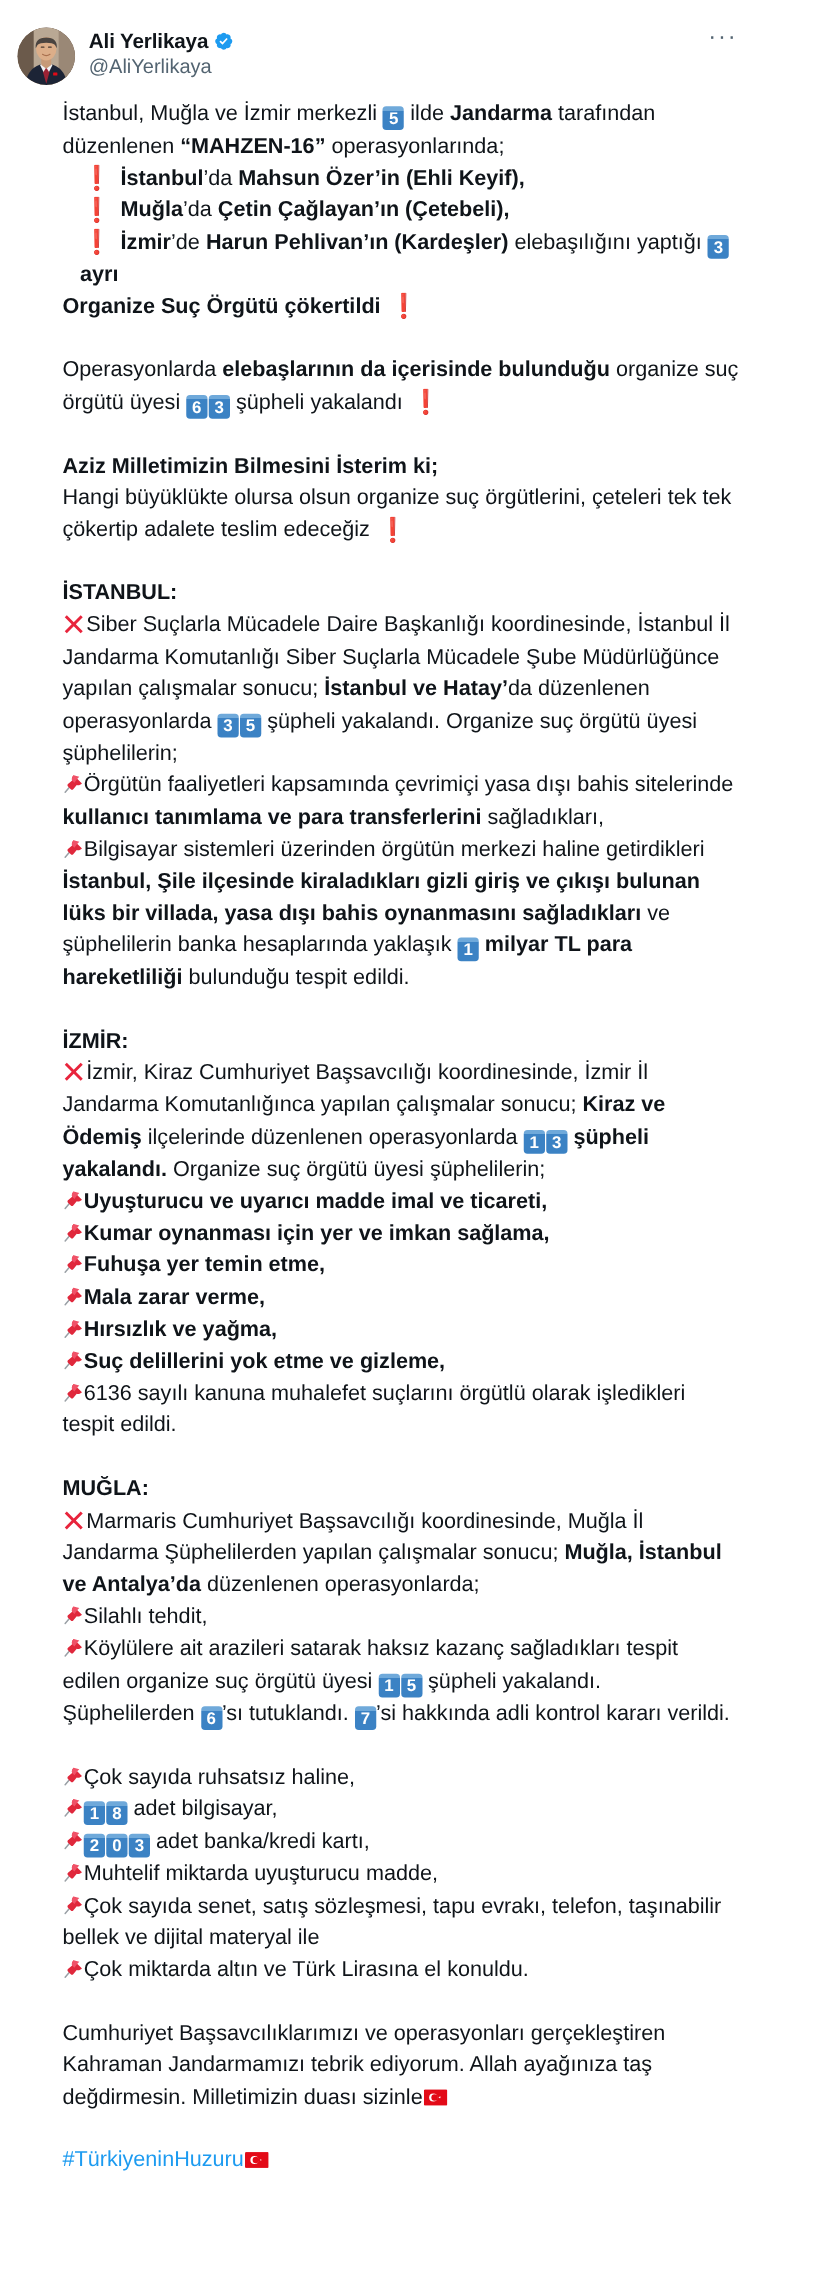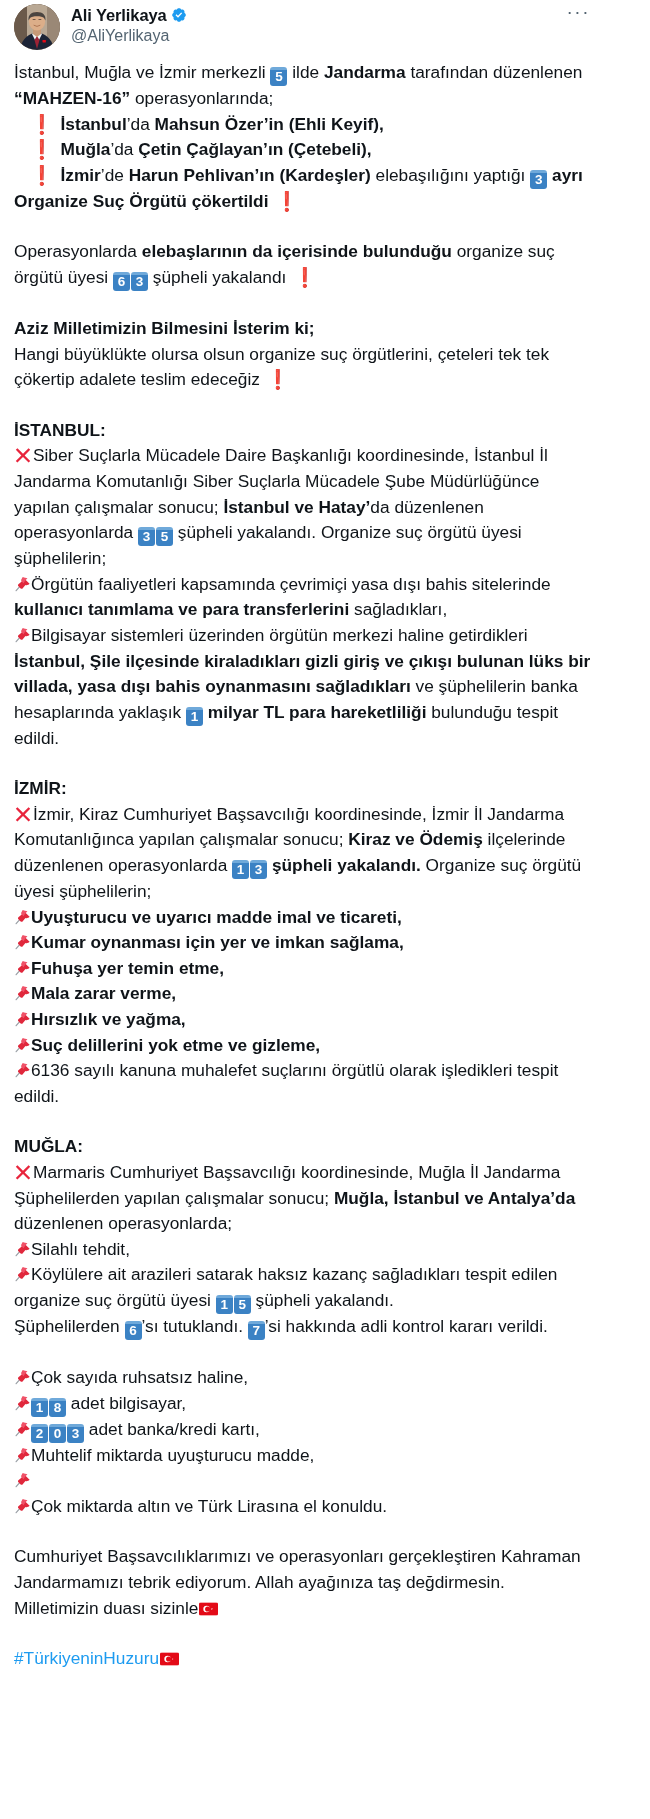--- a/index.html
+++ b/index.html
@@ -9,21 +9,21 @@
   }
   body {
     width: 650px;
     font-family: "Liberation Sans", "DejaVu Sans", sans-serif;
     color: #0f1419;
     -webkit-font-smoothing: antialiased;
   }
   .tweet {
     width: 606px;
     box-sizing: border-box;
-    padding: 4px 14px 14px 14px;
+    padding: 22px 14px 14px 14px;
     background: #ffffff;
   }
   
   .header {
     display: flex;
     align-items: flex-start;
     position: relative;
     margin-bottom: 10px;
   }
   .avatar {
@@ -77,20 +77,21 @@
     line-height: 11px;
     text-align: right;
     letter-spacing: 1.5px;
   }
   
   .body {
     font-size: 17.3px;
     line-height: 25.6px;
     color: #0f1419;
     word-wrap: break-word;
+    margin-left: 36px;
   }
   .para { margin: 0; }
   .spacer { height: 25px; }
   b, .b { font-weight: bold; }
   .indent { padding-left: 14px; display: block; }
 
   
   .kc {
     display: inline-block;
     width: 17px;
@@ -338,21 +339,21 @@
     <div class="para"><span class="pin"><svg width="17" height="18" viewBox="0 0 24 24" xmlns="http://www.w3.org/2000/svg" aria-hidden="true">
             <path d="M3 21.5 L9 14.5" stroke="#9aa0a6" stroke-width="1.7" stroke-linecap="round"></path>
             <path d="M12.6 2.4 C10.6 4.4 10.2 6.6 10.9 8.3 L6.2 12.3 C5.4 13 5.4 14.2 6.2 15 L9.4 18.2 C10.2 19 11.4 19 12.1 18.2 L16.1 13.5 C17.8 14.2 20 13.8 22 11.8 Z" fill="#e0283c"></path>
             <path d="M12.6 2.4 C10.6 4.4 10.2 6.6 10.9 8.3 L13.5 10.9 C14.6 9 16.6 6.2 19 4 Z" fill="#f05268"></path>
           </svg></span><span>Muhtelif miktarda uyuşturucu madde,</span></div>
 
     <div class="para"><span class="pin"><svg width="17" height="18" viewBox="0 0 24 24" xmlns="http://www.w3.org/2000/svg" aria-hidden="true">
             <path d="M3 21.5 L9 14.5" stroke="#9aa0a6" stroke-width="1.7" stroke-linecap="round"></path>
             <path d="M12.6 2.4 C10.6 4.4 10.2 6.6 10.9 8.3 L6.2 12.3 C5.4 13 5.4 14.2 6.2 15 L9.4 18.2 C10.2 19 11.4 19 12.1 18.2 L16.1 13.5 C17.8 14.2 20 13.8 22 11.8 Z" fill="#e0283c"></path>
             <path d="M12.6 2.4 C10.6 4.4 10.2 6.6 10.9 8.3 L13.5 10.9 C14.6 9 16.6 6.2 19 4 Z" fill="#f05268"></path>
-          </svg></span></div>
+          </svg></span><span>Çok sayıda senet, satış sözleşmesi, tapu evrakı, telefon, taşınabilir bellek ve dijital materyal ile</span></div>
 
     <div class="para"><span class="pin"><svg width="17" height="18" viewBox="0 0 24 24" xmlns="http://www.w3.org/2000/svg" aria-hidden="true">
             <path d="M3 21.5 L9 14.5" stroke="#9aa0a6" stroke-width="1.7" stroke-linecap="round"></path>
             <path d="M12.6 2.4 C10.6 4.4 10.2 6.6 10.9 8.3 L6.2 12.3 C5.4 13 5.4 14.2 6.2 15 L9.4 18.2 C10.2 19 11.4 19 12.1 18.2 L16.1 13.5 C17.8 14.2 20 13.8 22 11.8 Z" fill="#e0283c"></path>
             <path d="M12.6 2.4 C10.6 4.4 10.2 6.6 10.9 8.3 L13.5 10.9 C14.6 9 16.6 6.2 19 4 Z" fill="#f05268"></path>
           </svg></span><span>Çok miktarda altın ve Türk Lirasına el konuldu.</span></div>
 
     <div class="spacer"></div>
 
     <div class="para"><span>Cumhuriyet Başsavcılıklarımızı ve operasyonları gerçekleştiren Kahraman Jandarmamızı tebrik ediyorum. Allah ayağınıza taş değdirmesin. Milletimizin duası sizinle</span><span class="flag"><svg width="19" height="14" viewBox="0 0 30 20" xmlns="http://www.w3.org/2000/svg" aria-hidden="true">

